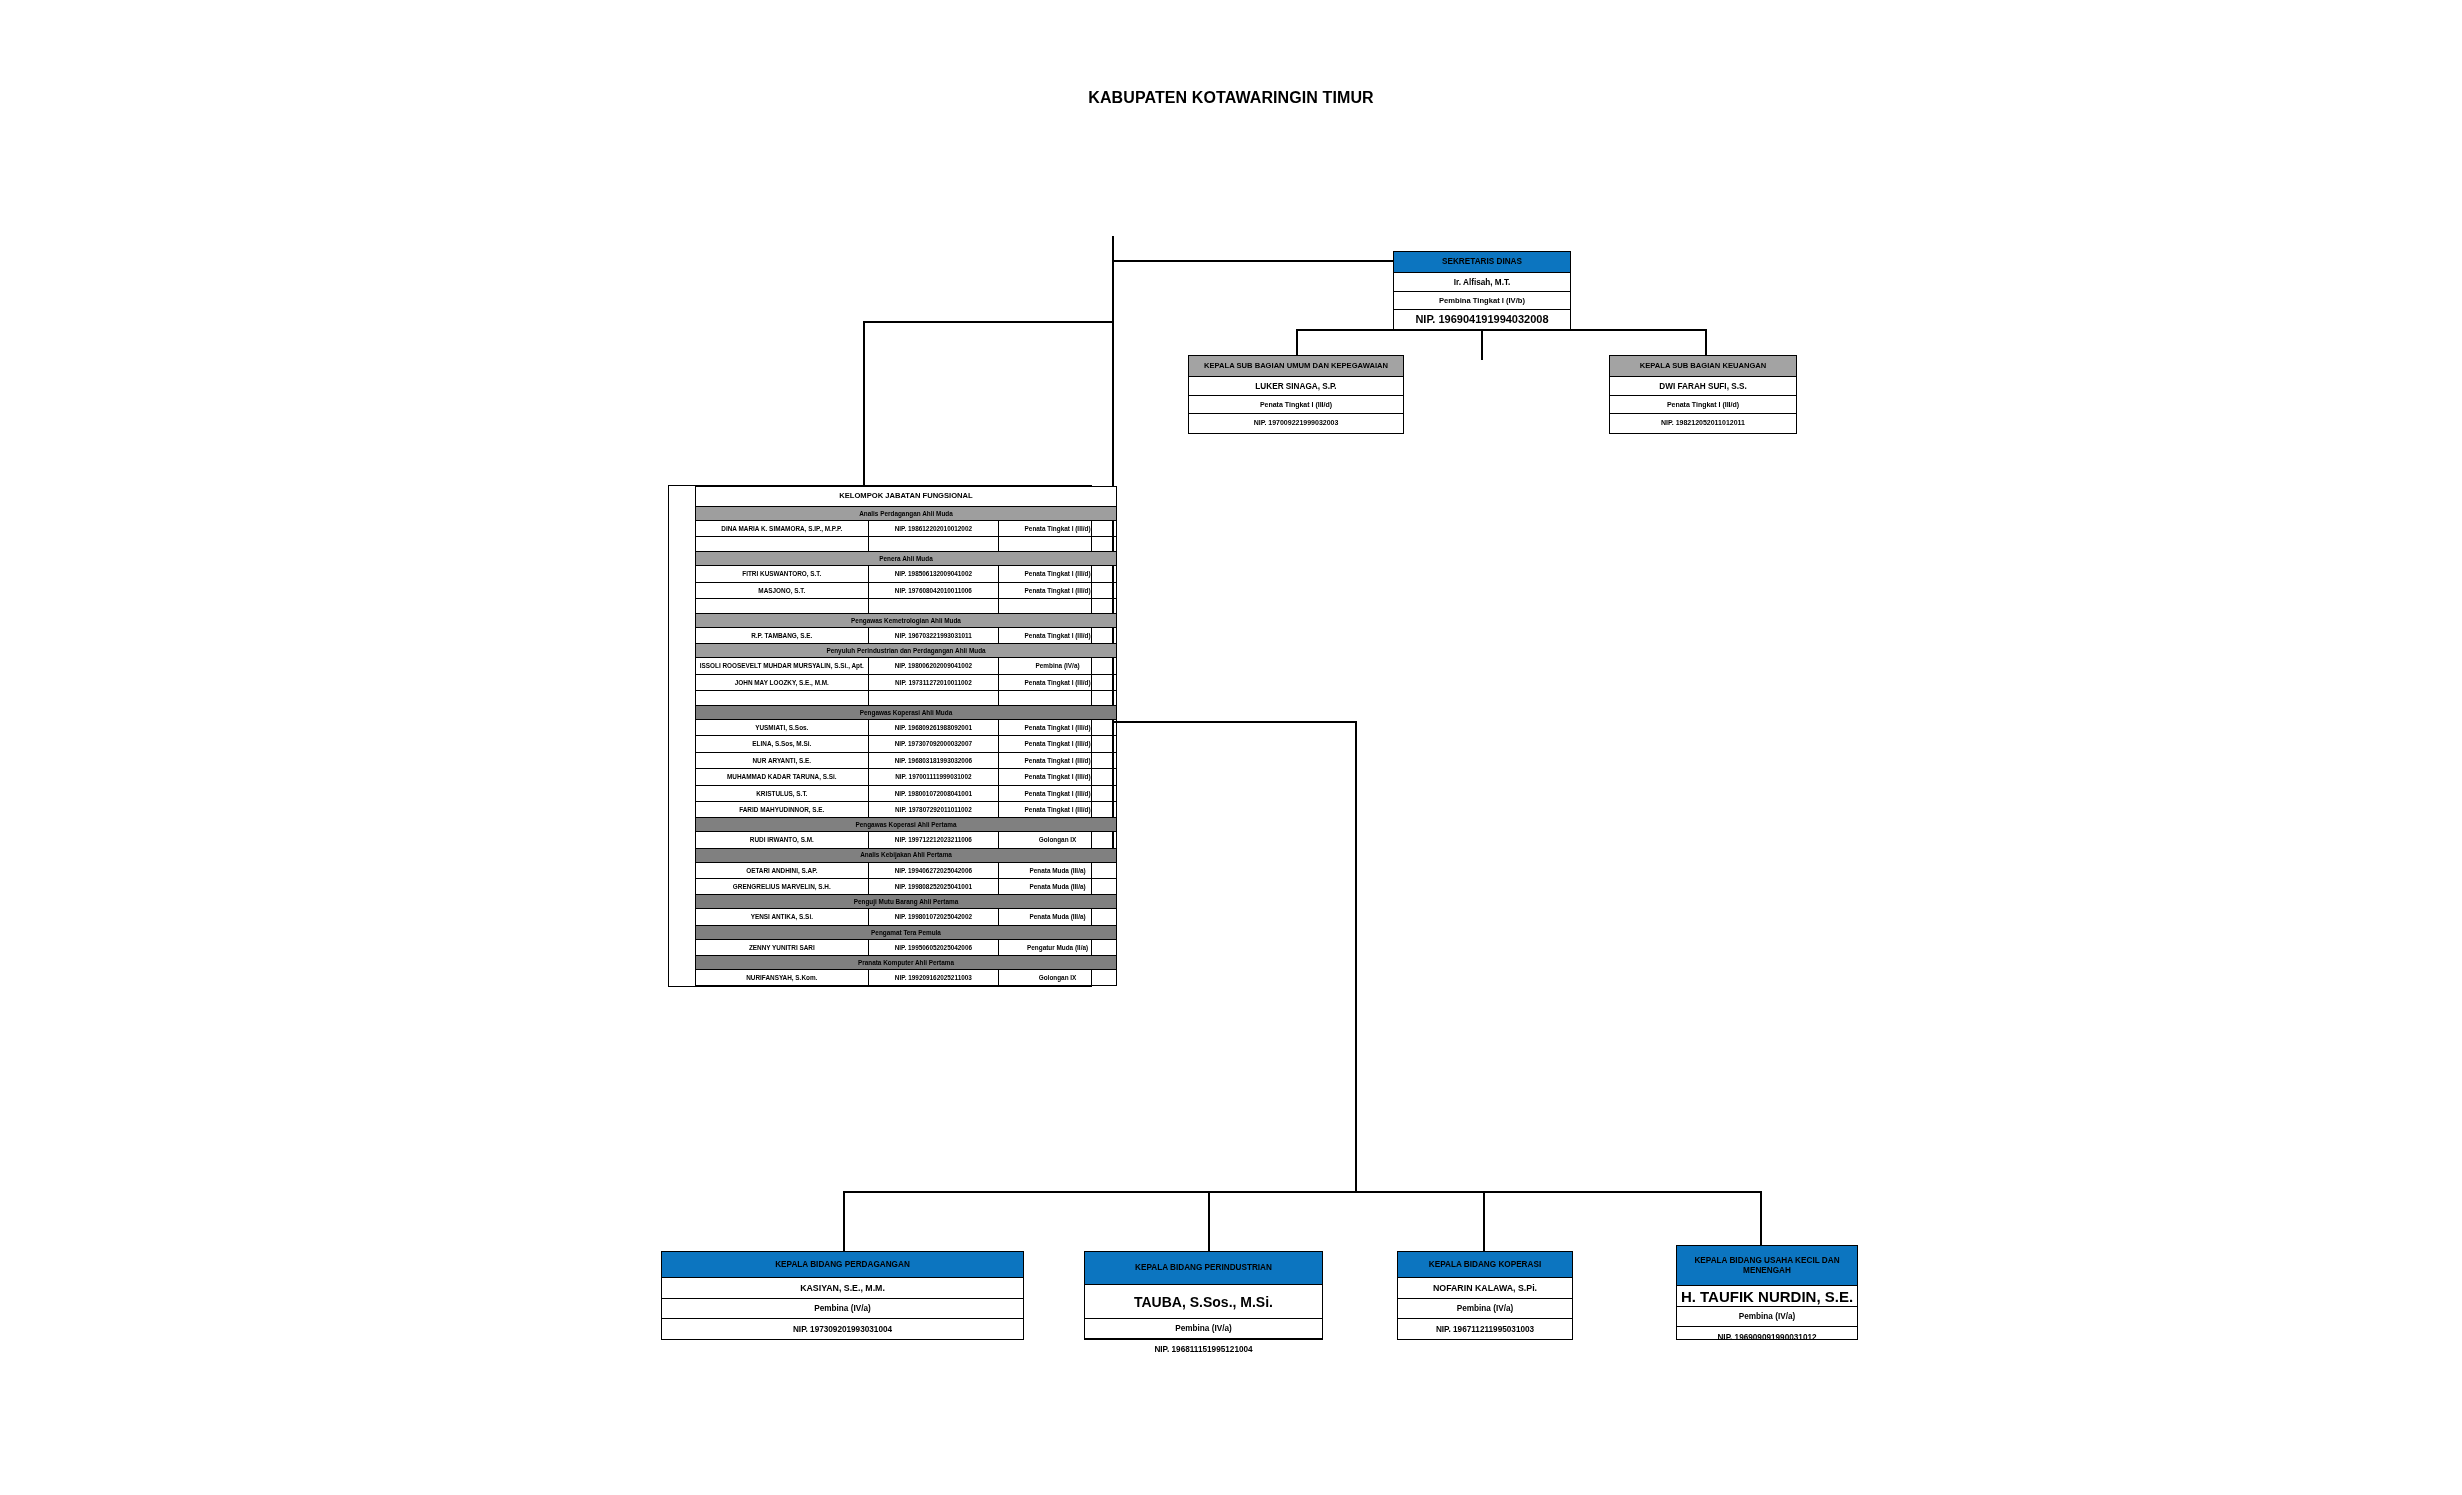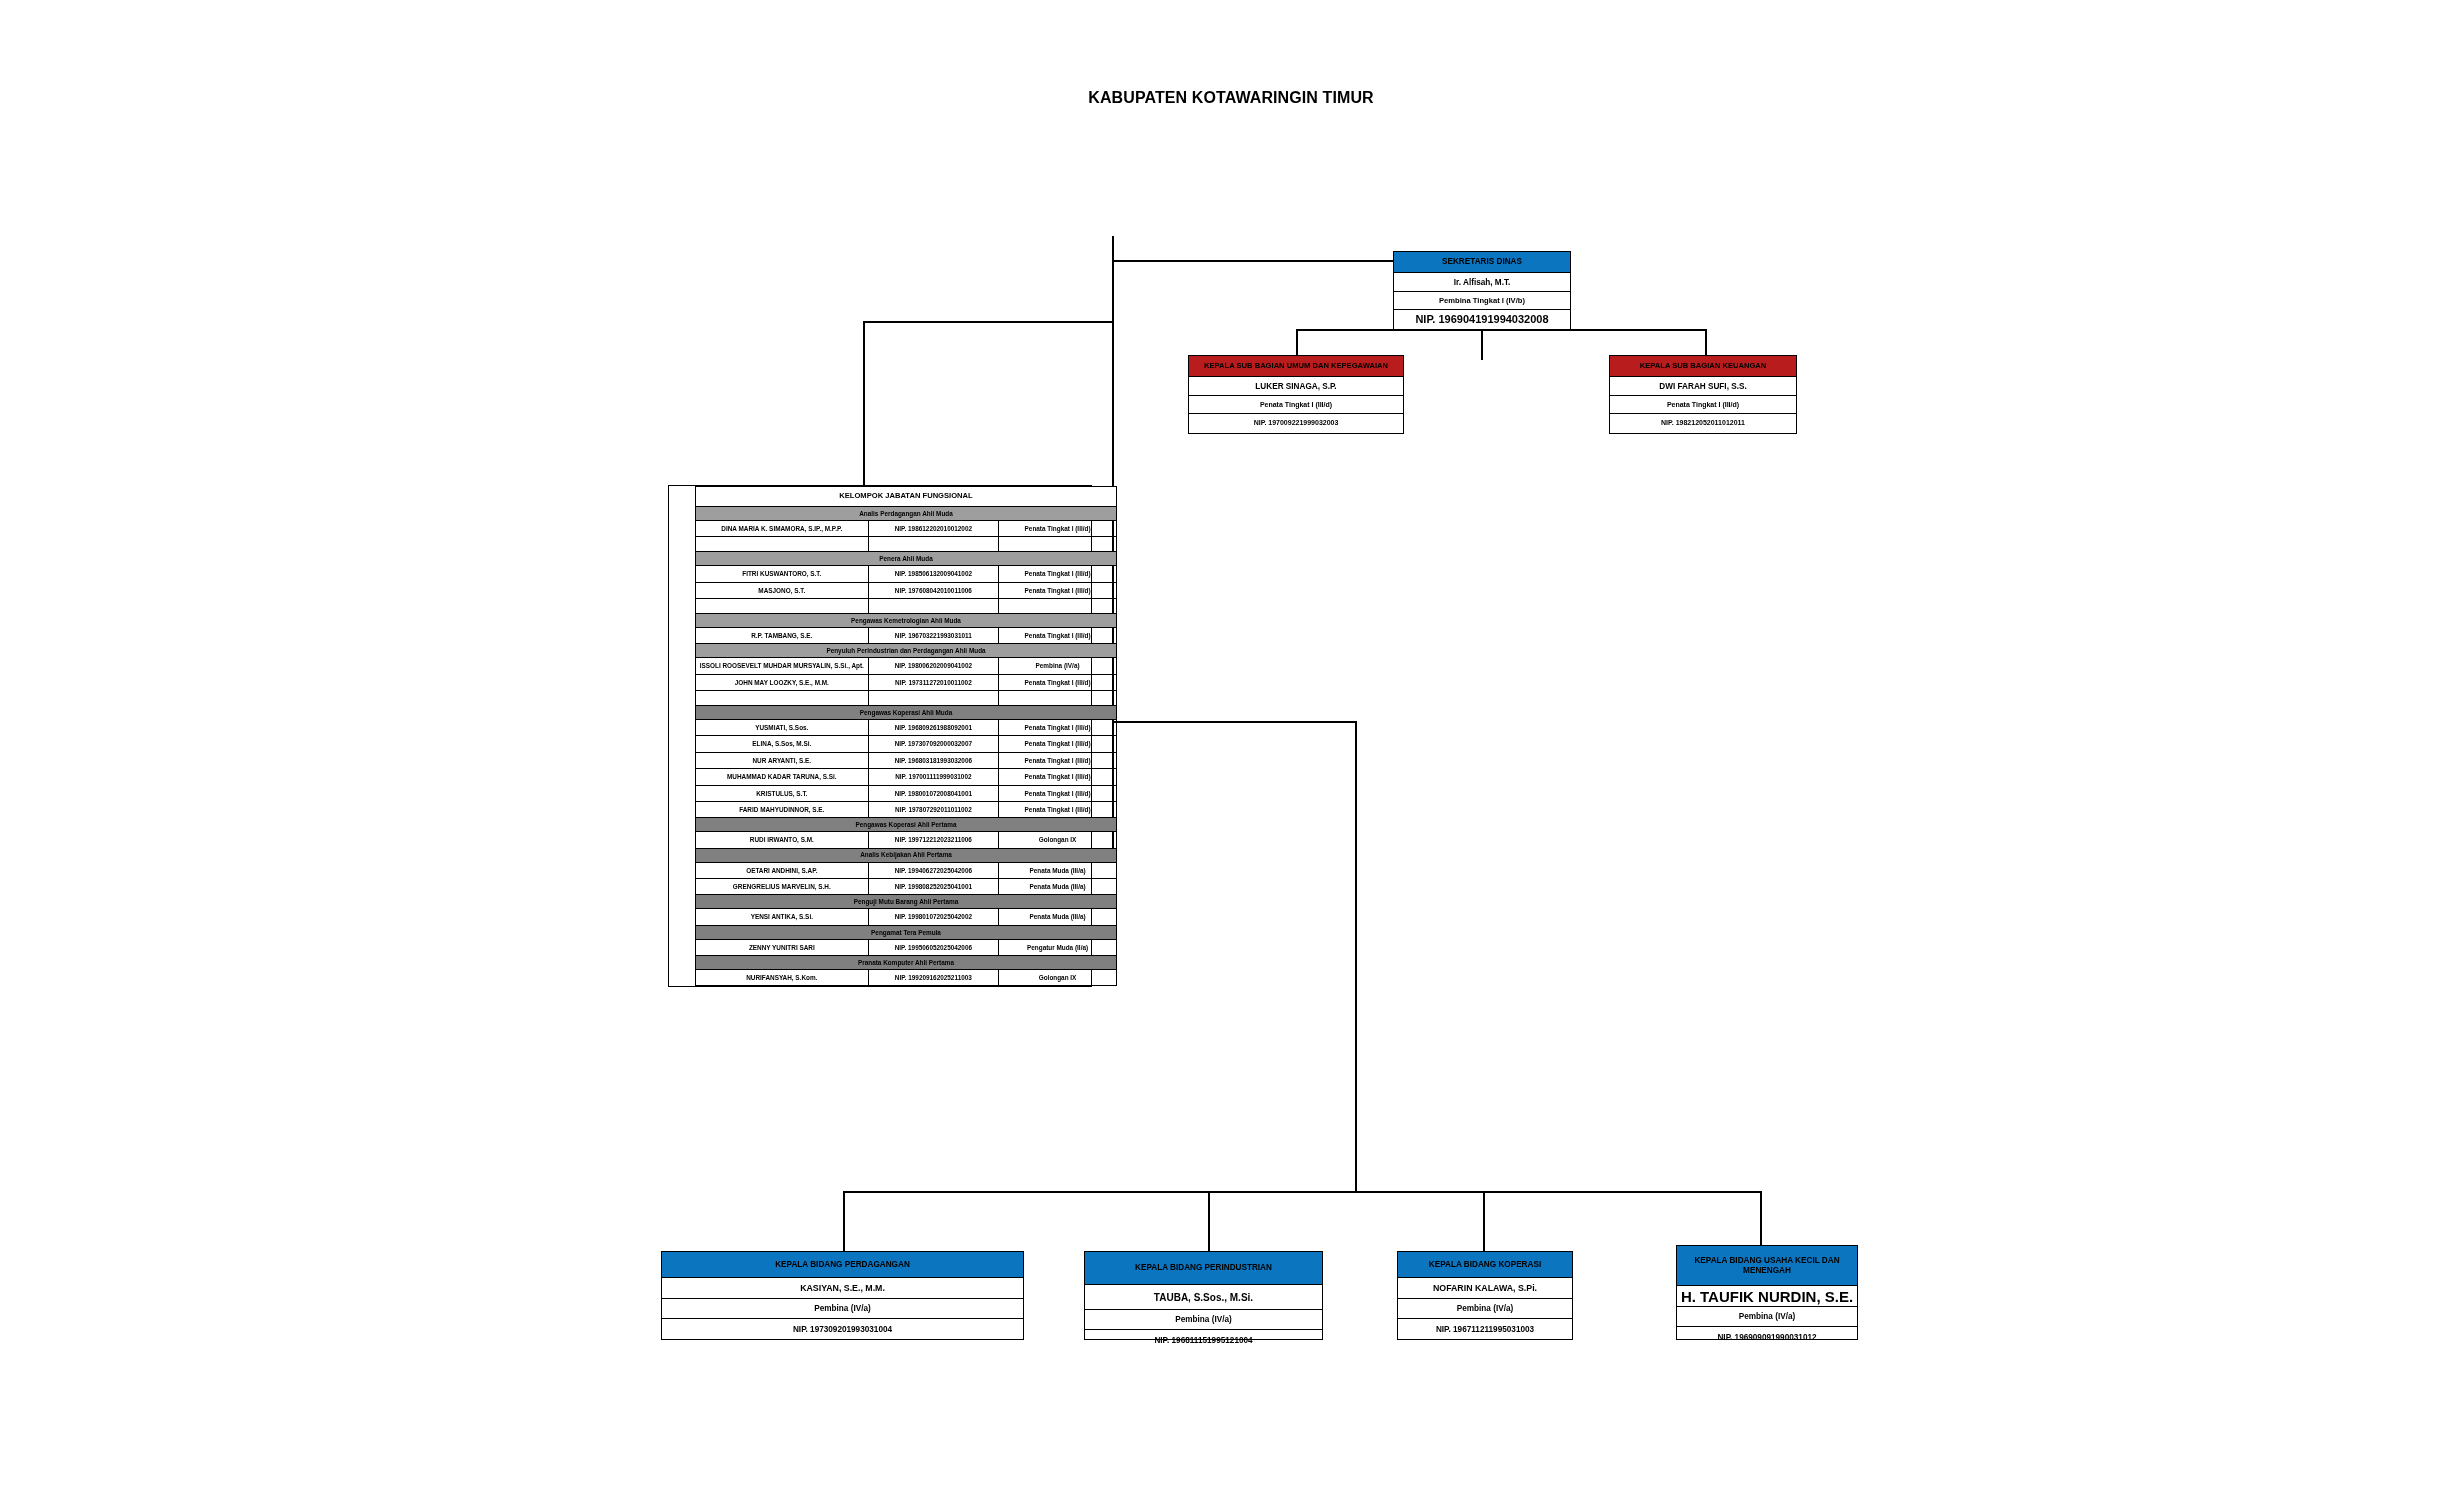--- a/index.html
+++ b/index.html
@@ -25,21 +25,21 @@
     border-bottom:1.8px solid #000;box-sizing:border-box;padding:1.2px 3.5px;line-height:1.2;
   }
   .obox .row{
     border-bottom:1.8px solid #000;box-sizing:border-box;
     display:flex;align-items:center;justify-content:center;
     font-size:8.8px;font-weight:bold;color:#000;text-align:center;padding:0.6px 2.3px;
   }
   .obox .row:last-child{border-bottom:none;}
   .hdr.red{background:#FF0000;}
   .hdr.blue{background:#0C75C0;}
-  .hdr.green{background:#b91c1c;}
+  .hdr.green{background:#a3a3a3;}
 
   
   .ln{position:absolute;background:#000;}
   .lnv{width:1.8px;}
   .lnh{height:1.8px;}
 
   
   .fungsional{
     position:absolute;left:668px;top:485px;width:424px;
     border:1.8px solid #000;box-sizing:border-box;background:#fff;
@@ -262,21 +262,21 @@
 
   <div class="obox" style="left:661px;top:1251px;width:363px;height:89px;">
     <div class="hdr blue" style="height:26px;font-size:8.2px;">KEPALA BIDANG PERDAGANGAN</div>
     <div class="row" style="height:21px;font-size:8.8px;">KASIYAN, S.E., M.M.</div>
     <div class="row" style="height:20px;font-size:8.2px;">Pembina (IV/a)</div>
     <div class="row" style="height:20.5px;font-size:8.2px;">NIP. 197309201993031004</div>
   </div>
 
   <div class="obox" style="left:1084px;top:1251px;width:239px;height:89px;">
     <div class="hdr blue" style="height:33px;font-size:8.2px;">KEPALA BIDANG PERINDUSTRIAN</div>
-    <div class="row" style="height:25px;font-size:10px;">TAUBA, S.Sos., M.Si.</div>
+    <div class="row" style="height:34px;font-size:14px;">TAUBA, S.Sos., M.Si.</div>
     <div class="row" style="height:20px;font-size:8.2px;">Pembina (IV/a)</div>
     <div class="row" style="height:20.5px;font-size:8.2px;">NIP. 196811151995121004</div>
   </div>
 
   <div class="obox" style="left:1397px;top:1251px;width:176px;height:89px;">
     <div class="hdr blue" style="height:26px;font-size:8.2px;">KEPALA BIDANG KOPERASI</div>
     <div class="row" style="height:21px;font-size:8.8px;">NOFARIN KALAWA, S.Pi.</div>
     <div class="row" style="height:20px;font-size:8.2px;">Pembina (IV/a)</div>
     <div class="row" style="height:20.5px;font-size:8.2px;">NIP. 196711211995031003</div>
   </div>

